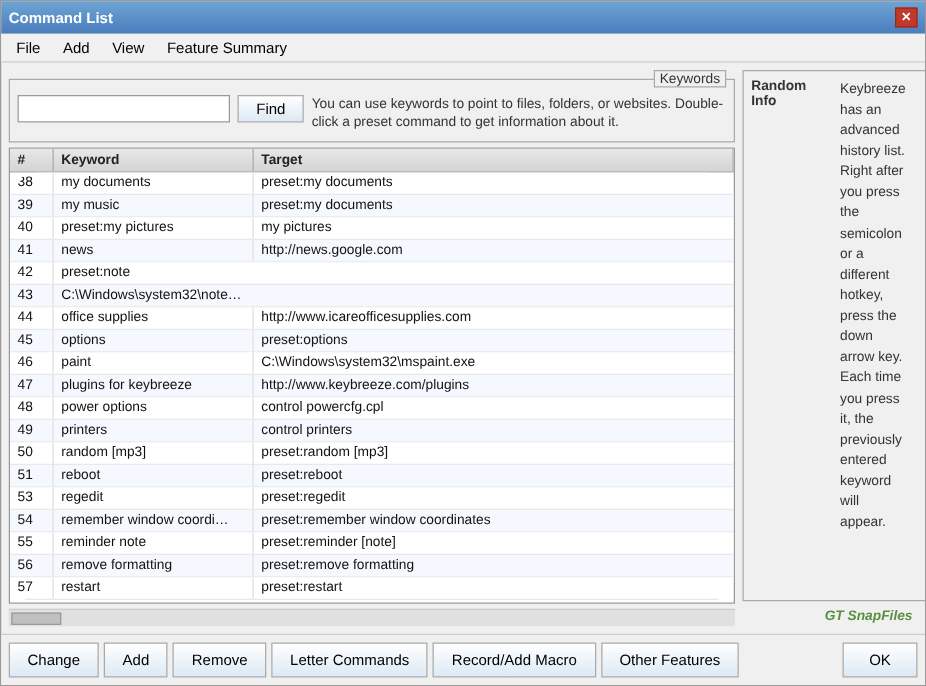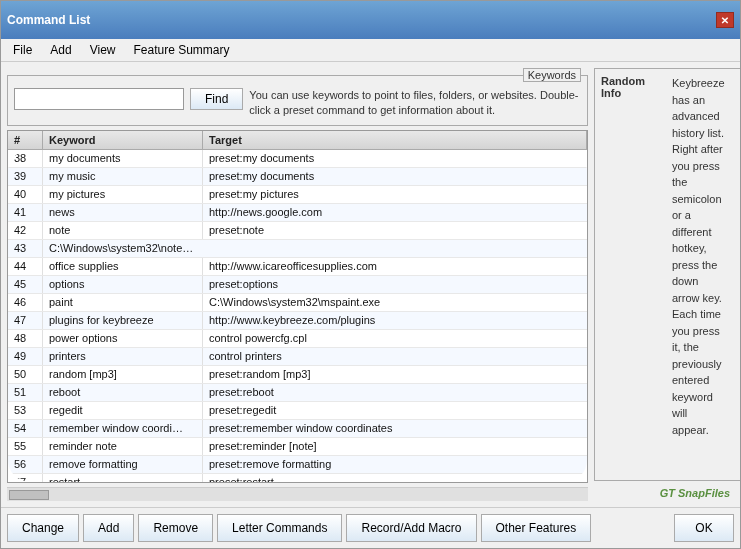--- a/index.html
+++ b/index.html
@@ -25,21 +25,21 @@
       flex-direction: column;
     }
 
     .title-bar {
       background: linear-gradient(to bottom, #6ea4d4, #4a7dbd);
       color: white;
       padding: 4px 6px;
       display: flex;
       align-items: center;
       justify-content: space-between;
-      height: 38px;
+      height: 26px;
       flex-shrink: 0;
       gap: 32px;
     }
 
     .title-bar-text {
       font-size: 12px;
       font-weight: bold;
     }
 
     .close-btn {
@@ -317,31 +317,30 @@
       <div class="table-cell">my documents</div>
       <div class="table-cell">preset:my documents</div>
     </div>
             <div class="table-row">
       <div class="table-cell">39</div>
       <div class="table-cell">my music</div>
       <div class="table-cell">preset:my documents</div>
     </div>
             <div class="table-row">
       <div class="table-cell">40</div>
+      <div class="table-cell">preset:my pictures</div>
       <div class="table-cell">my pictures</div>
-      <div class="table-cell">preset:my pictures</div>
     </div>
             <div class="table-row">
       <div class="table-cell">41</div>
       <div class="table-cell">news</div>
       <div class="table-cell">http://news.google.com</div>
     </div>
             <div class="table-row">
       <div class="table-cell">42</div>
-      <div class="table-cell">note</div>
       <div class="table-cell">preset:note</div>
     </div>
             <div class="table-row">
       <div class="table-cell">43</div>
       <div class="table-cell">C:\Windows\system32\notepad.exe</div>
     </div>
             <div class="table-row">
       <div class="table-cell">44</div>
       <div class="table-cell">office supplies</div>
       <div class="table-cell">http://www.icareofficesupplies.com</div>

